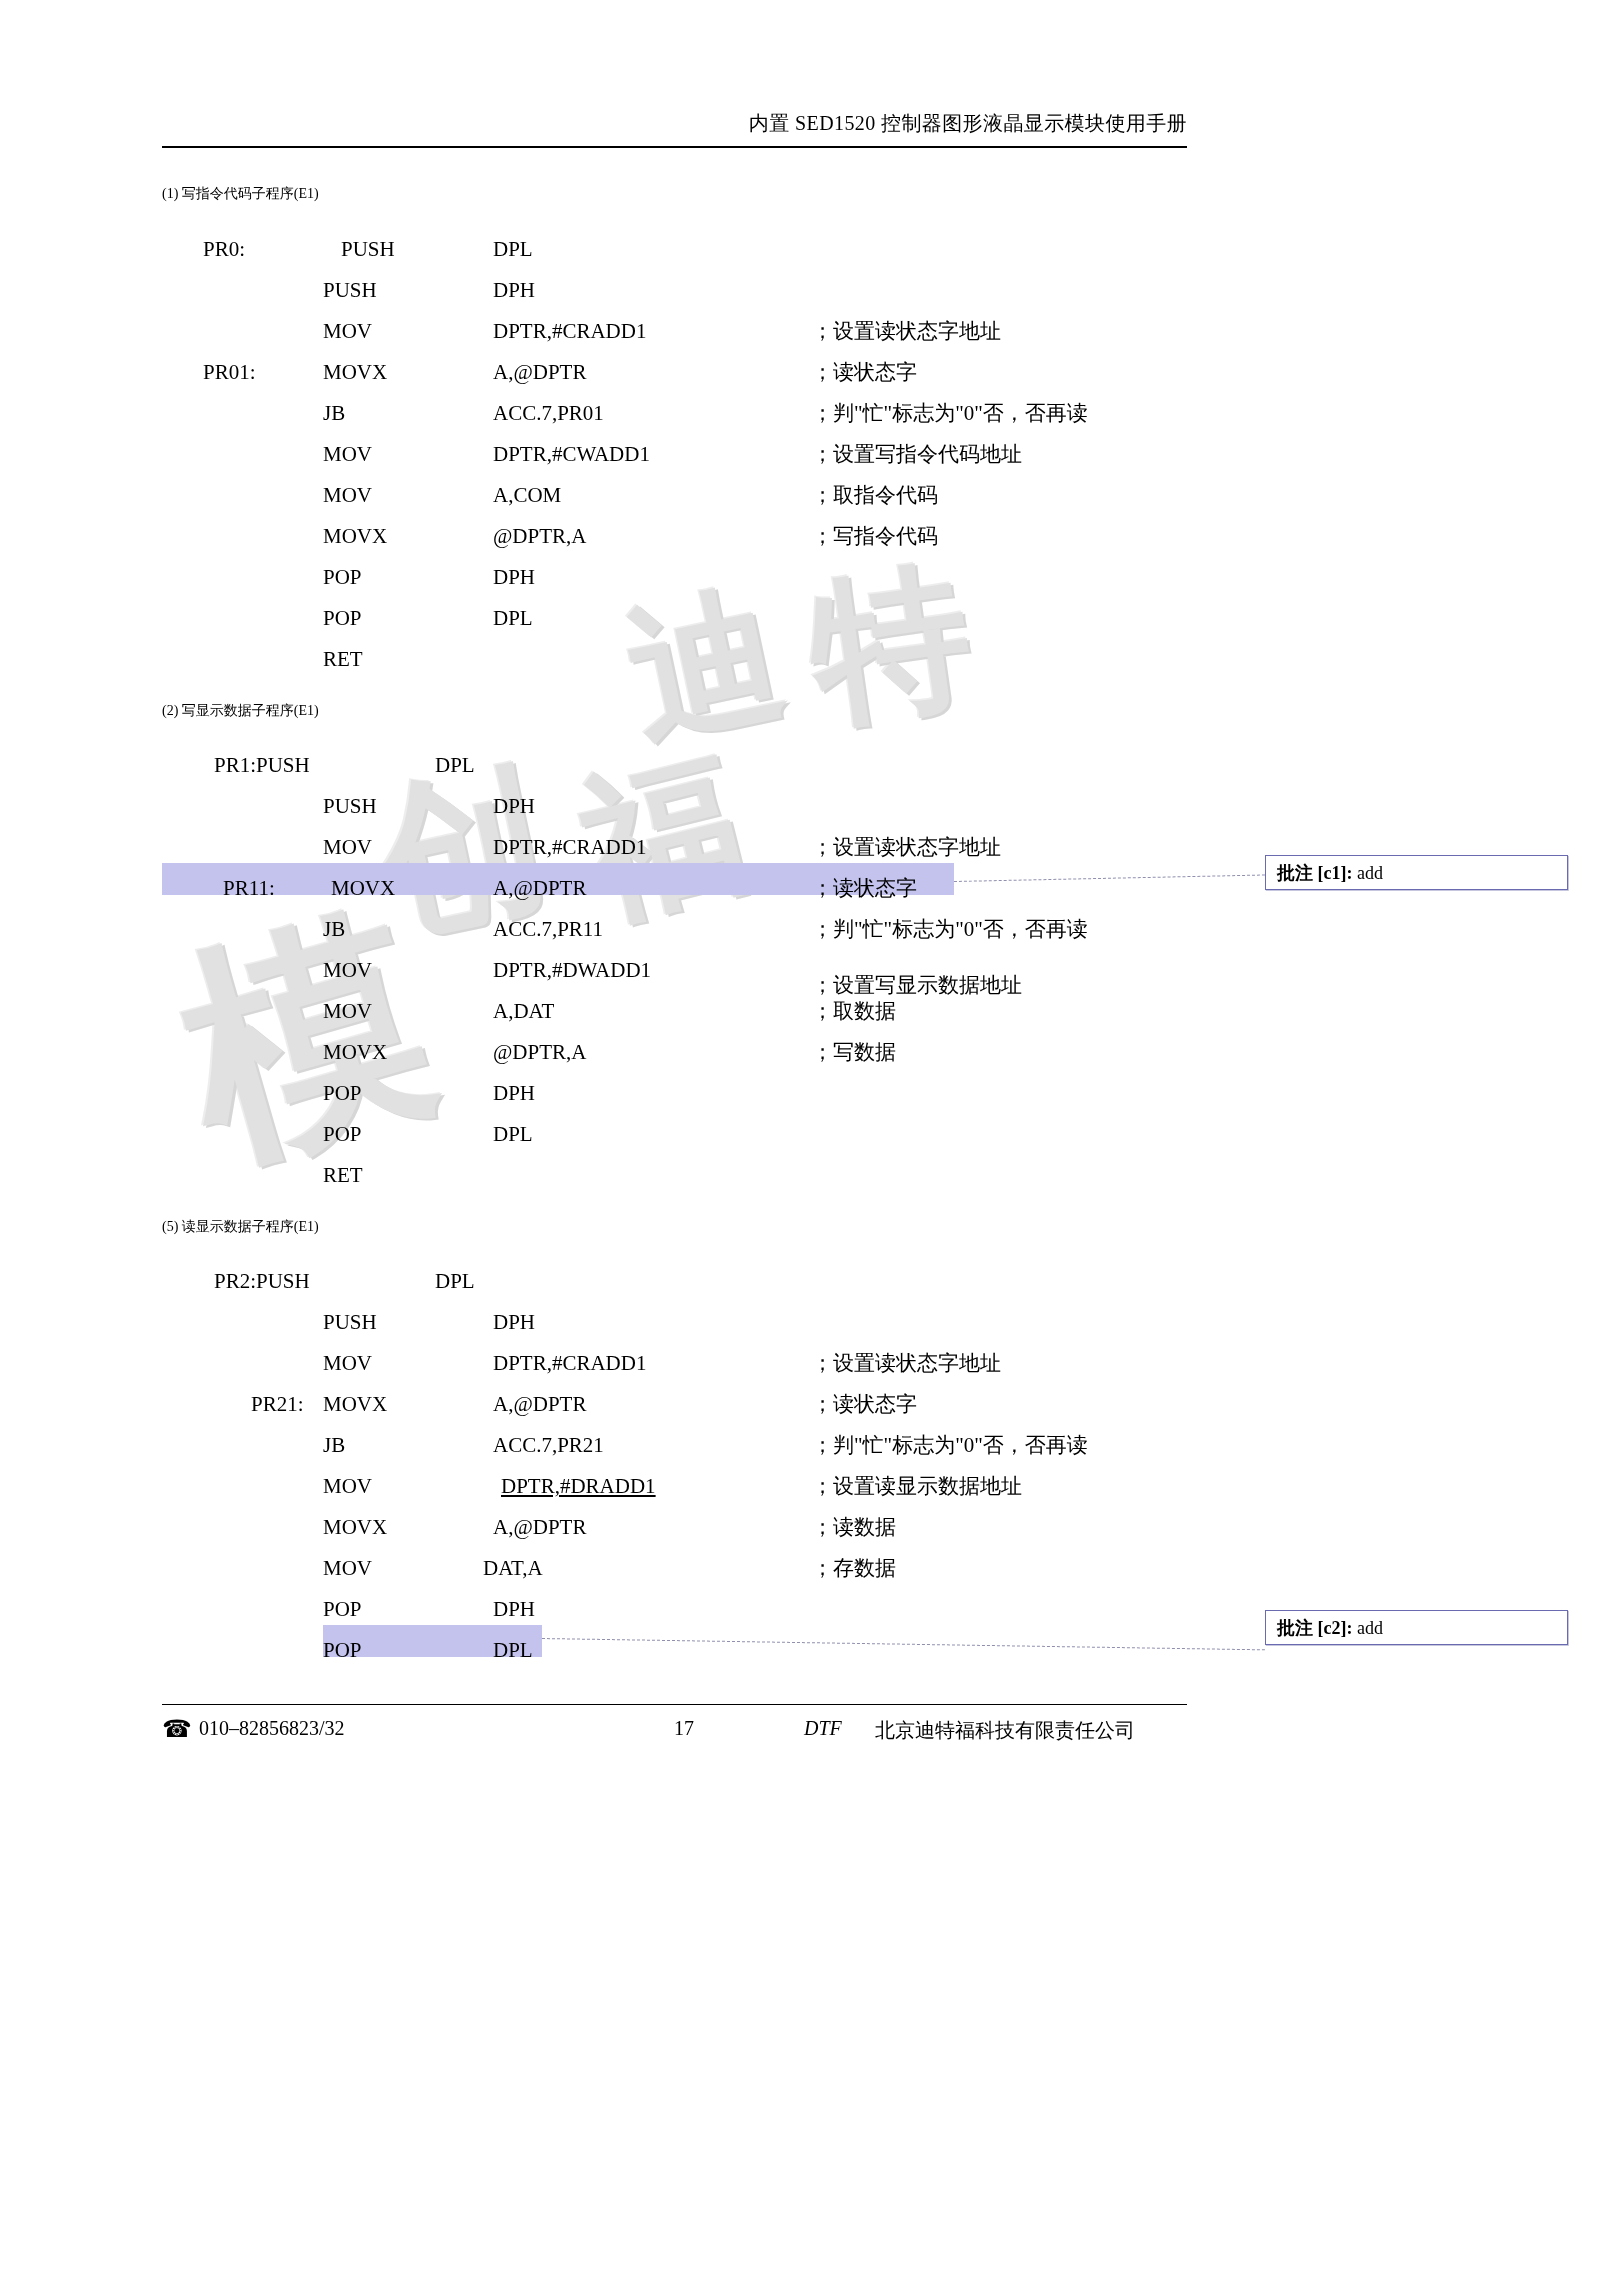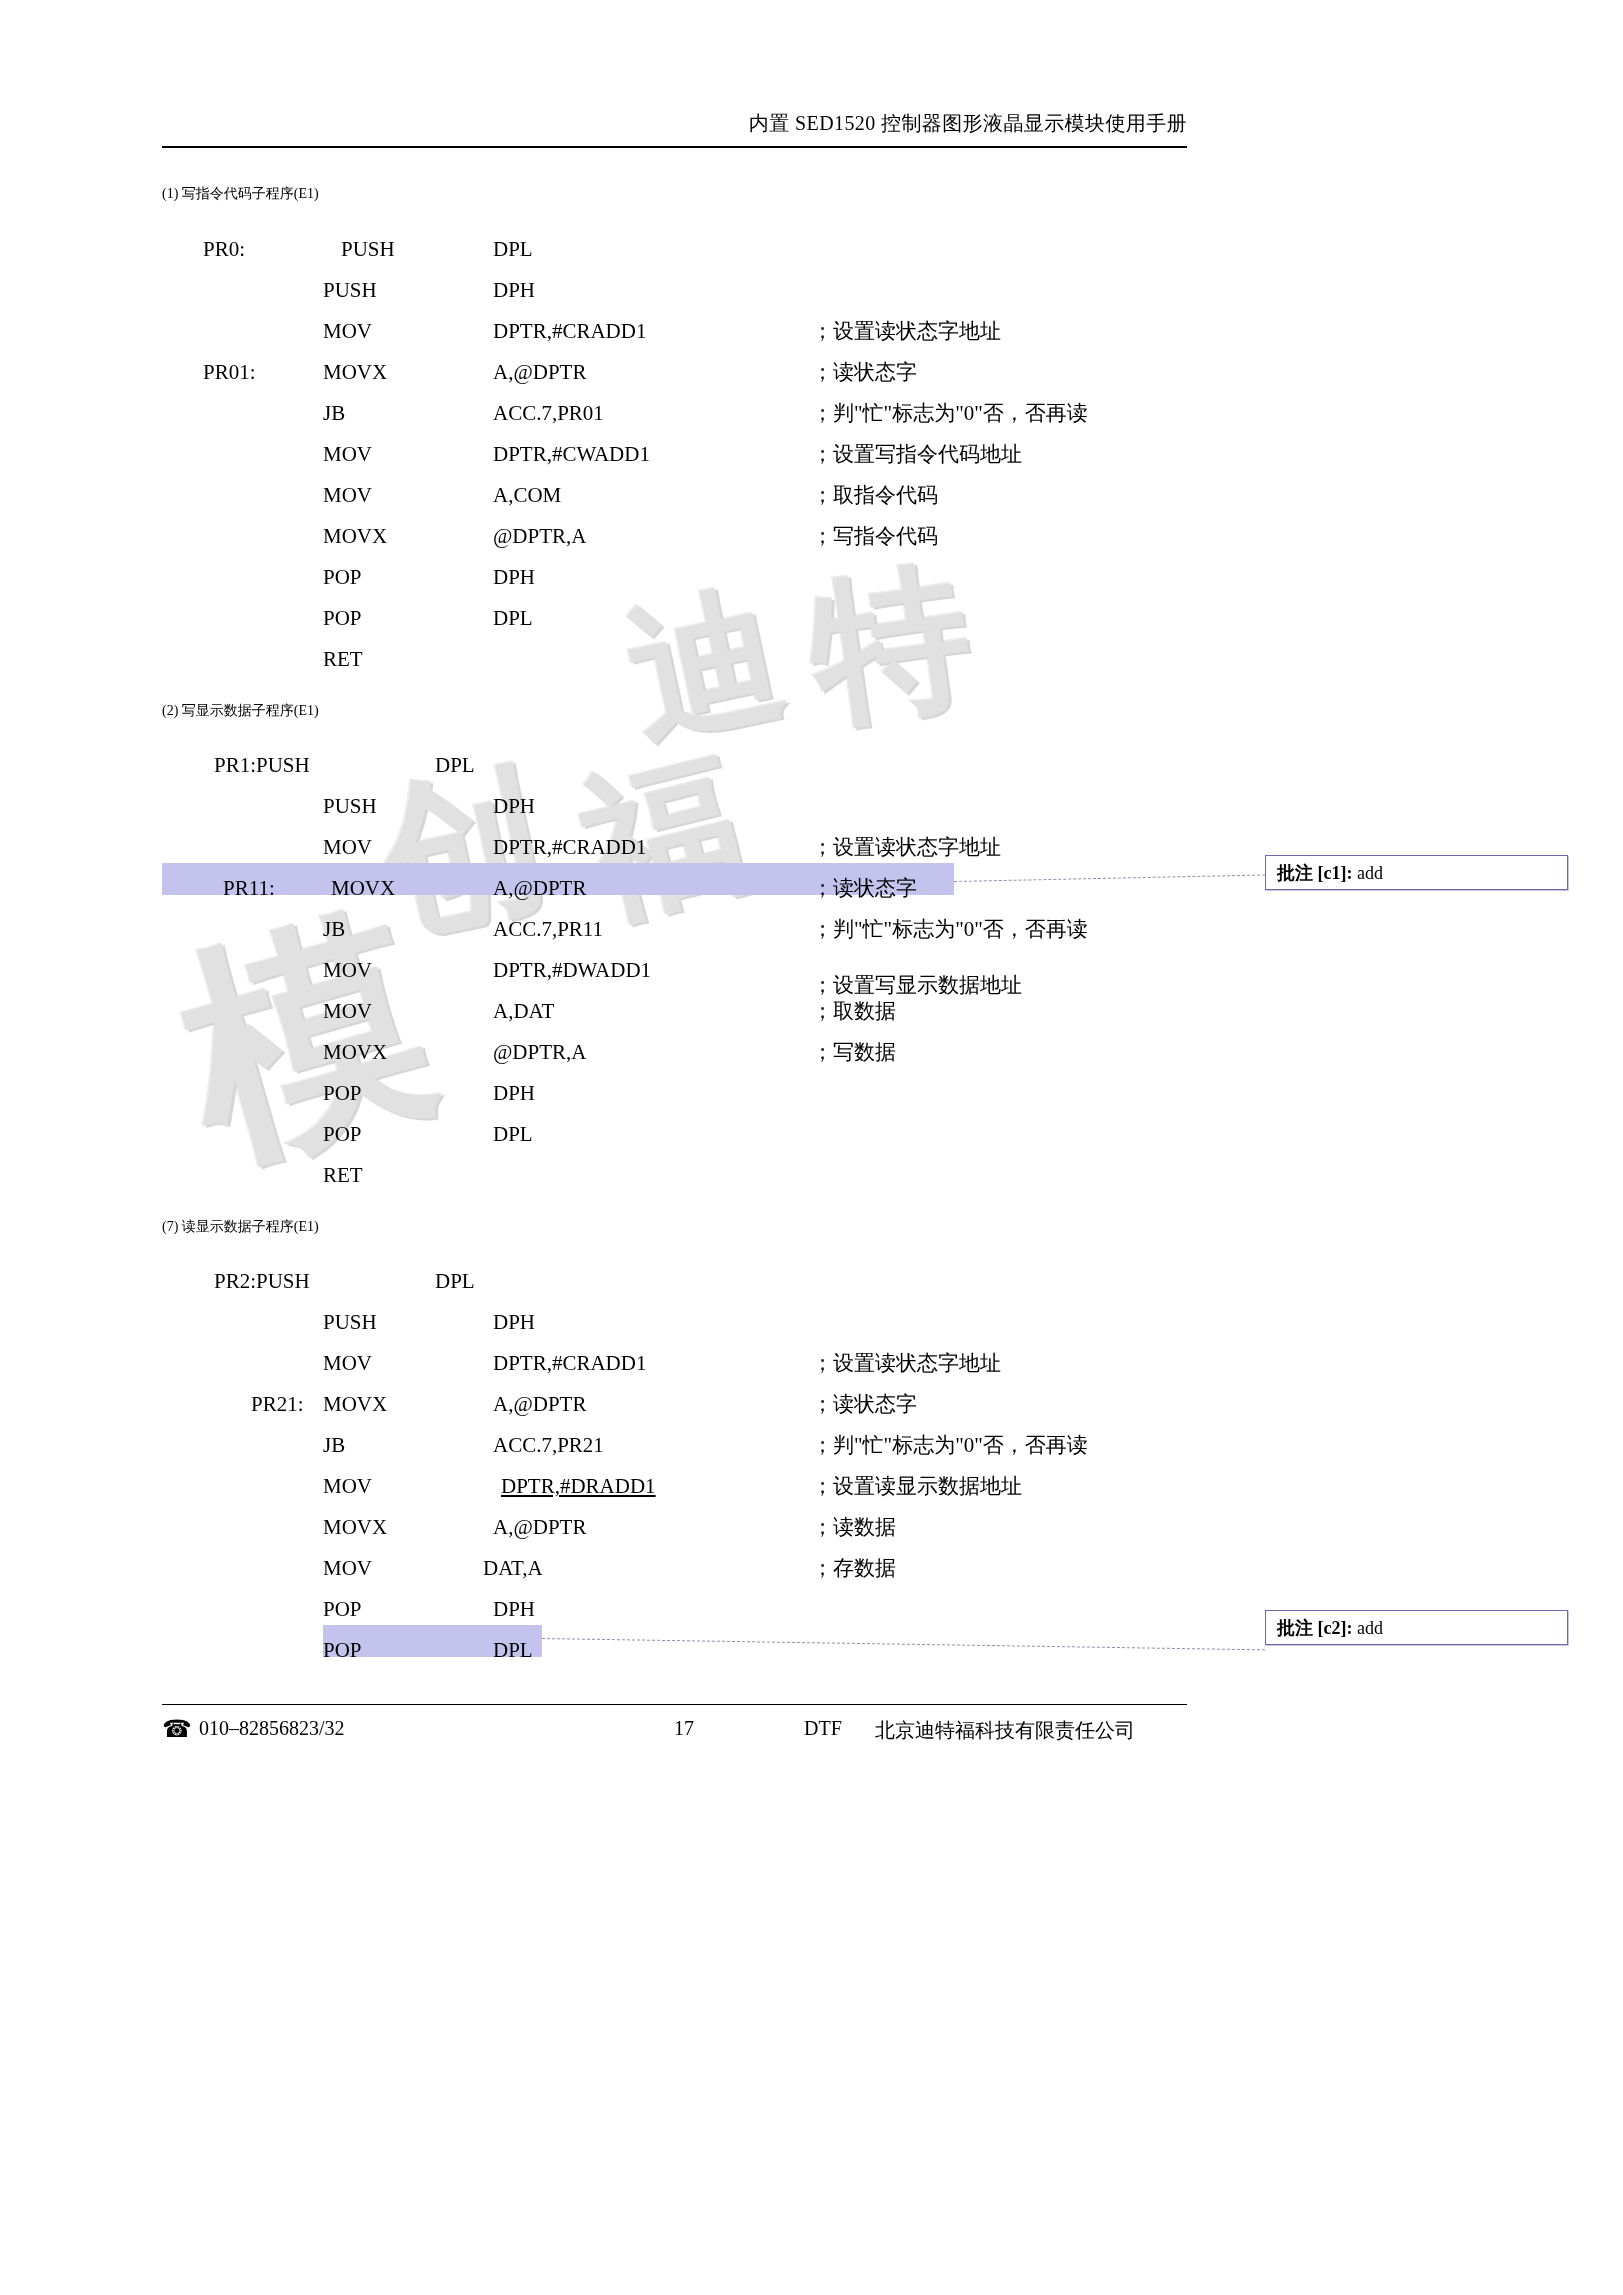--- a/index.html
+++ b/index.html
@@ -105,20 +105,21 @@
     position: absolute;
     left: 674px;
     top: 1717px;
     font-size: 20px;
   }
   .footer-dtf {
     position: absolute;
     left: 804px;
     top: 1717px;
     font-size: 20px;
+    font-style: italic;
     font-family: "Liberation Serif", serif;
   }
   .footer-company {
     position: absolute;
     left: 875px;
     top: 1717px;
     font-size: 20px;
     white-space: nowrap;
   }
   .phone-glyph {
@@ -327,21 +328,21 @@
   </div>
   <div class="codeline" style="left:0; top:1114px;">
     <span class="col-op" style="left:323px;">POP</span>
     <span class="col-arg" style="left:493px;">DPL</span>
   </div>
   <div class="codeline" style="left:0; top:1155px;">
     <span class="col-op" style="left:323px;">RET</span>
     <span class="col-arg" style="left:493px;"></span>
   </div>
 
-  <div class="section-title" style="left:162px; top:1218px;">(7)  读显示数据子程序(E1)</div>
+  <div class="section-title" style="left:162px; top:1218px;">(5)  读显示数据子程序(E1)</div>
 
   <div class="codeline" style="left:0; top:1261px;">
     <span class="col-label" style="left:214px;">PR2:PUSH</span>
     <span class="col-arg" style="left:435px;">DPL</span>
   </div>
   <div class="codeline" style="left:0; top:1302px;">
     <span class="col-op" style="left:323px;">PUSH</span>
     <span class="col-arg" style="left:493px;">DPH</span>
   </div>
   <div class="codeline" style="left:0; top:1343px;">

